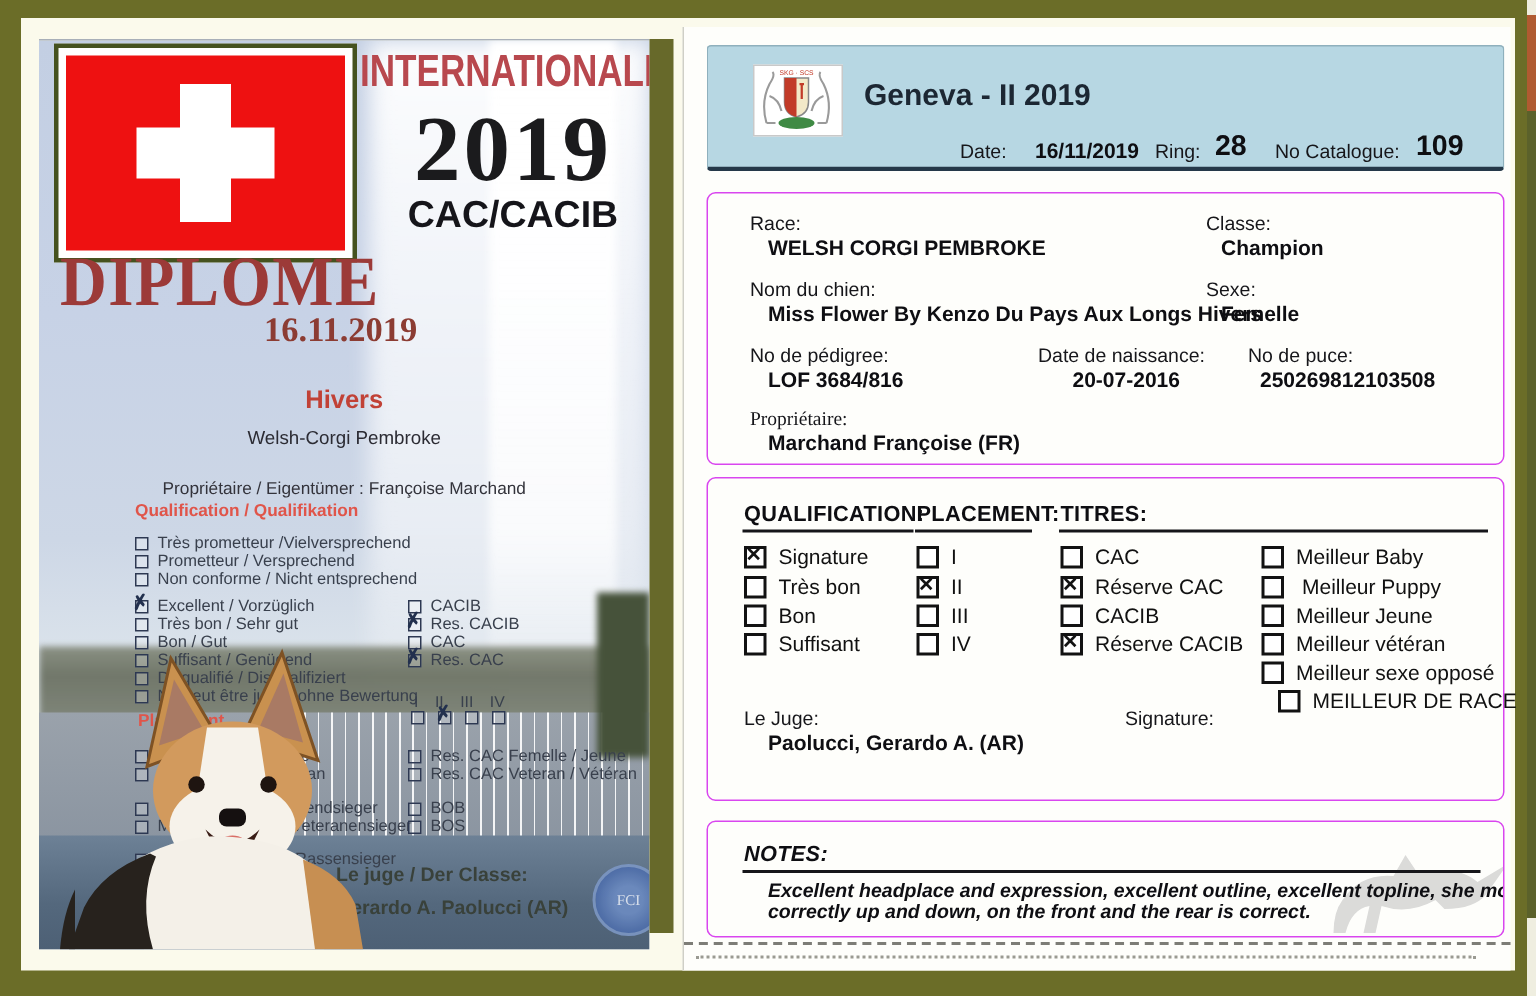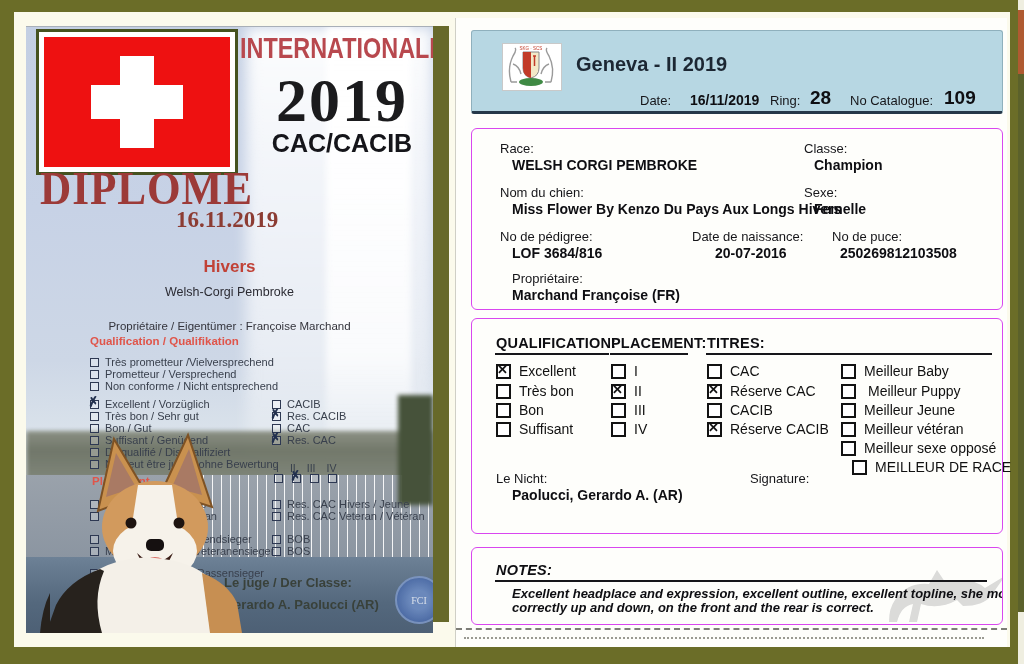--- a/index.html
+++ b/index.html
@@ -201,21 +201,21 @@
   <div class="lrow" style="left:64px;top:483px">
     <span class="lcb">
           <span class="lmk"></span>
         </span>
     <span>CAC Veteran / Vétéran</span>
       </div>
   <div class="lrow" style="left:246px;top:471px">
     <span class="lcb">
           <span class="lmk"></span>
         </span>
-    <span>Res. CAC Hivers / Jeune</span>
+    <span>Res. CAC Femelle / Jeune</span>
       </div>
   <div class="lrow" style="left:246px;top:483px">
     <span class="lcb">
           <span class="lmk"></span>
         </span>
     <span>Res. CAC Veteran / Vétéran</span>
       </div>
 
   <div class="lrow" style="left:64px;top:506px">
     <span class="lcb">
@@ -312,37 +312,37 @@
     <div class="rlbl" style="left:28px;top:56px;">Nom du chien:</div>
     <div class="rval" style="left:40px;top:72px;">Miss Flower By Kenzo Du Pays Aux Longs Hivers</div>
     <div class="rlbl" style="left:332px;top:56px;">Sexe:</div>
     <div class="rval" style="left:342px;top:72px;">Femelle</div>
     <div class="rlbl" style="left:28px;top:100px;">No de pédigree:</div>
     <div class="rval" style="left:40px;top:116px;">LOF 3684/816</div>
     <div class="rlbl" style="left:220px;top:100px;">Date de naissance:</div>
     <div class="rval" style="left:243px;top:116px;">20-07-2016</div>
     <div class="rlbl" style="left:360px;top:100px;">No de puce:</div>
     <div class="rval" style="left:368px;top:116px;">250269812103508</div>
-    <div class="rlbl" style="left:40px;top:142px;">Propriétaire:</div>
+    <div class="rlbl" style="left:28px;top:142px;font-family:Liberation Serif, serif;">Propriétaire:</div>
     <div class="rval" style="left:40px;top:158px;">Marchand Françoise (FR)</div>
   </div>
 
   <div class="rbox" style="left:15px;top:300px;width:530px;height:214px;">
     <div class="rhead" style="left:24px;top:16px;">QUALIFICATION:</div>
     <div class="rule" style="left:23px;top:34px;width:114px;"></div>
     <div class="rhead" style="left:139px;top:16px;">PLACEMENT:</div>
     <div class="rule" style="left:138px;top:34px;width:78px;"></div>
     <div class="rhead" style="left:235px;top:16px;">TITRES:</div>
     <div class="rule" style="left:234px;top:34px;width:286px;"></div>
 
     <div class="rrow" style="left:24px;top:44px;">
       <span class="rcb">
             <span class="rmk">✕</span>
           </span>
-      <span>Excellent</span>
+      <span>Signature</span>
         </div>
     <div class="rrow" style="left:24px;top:64px;">
       <span class="rcb">
             <span class="rmk"></span>
           </span>
       <span>Très bon</span>
         </div>
     <div class="rrow" style="left:24px;top:83px;">
       <span class="rcb">
             <span class="rmk"></span>
@@ -436,21 +436,21 @@
           </span>
       <span>Meilleur sexe opposé</span>
         </div>
     <div class="rrow" style="left:369px;top:140px;padding-left:11px;">
       <span class="rcb">
             <span class="rmk"></span>
           </span>
       <span>MEILLEUR DE RACE</span>
         </div>
 
-    <div class="rlbl" style="left:24px;top:152px;">Le Nicht:</div>
+    <div class="rlbl" style="left:24px;top:152px;">Le Juge:</div>
     <div class="rval" style="left:40px;top:168px;">Paolucci, Gerardo A. (AR)</div>
     <div class="rlbl" style="left:278px;top:152px;">Signature:</div>
   </div>
 
   <div class="rbox" style="left:15px;top:529px;width:530px;height:76px;overflow:hidden;font-style:italic;">
     <svg style="position:absolute;left:415px;top:18px;opacity:.55;" width="120" height="60" viewBox="0 0 120 60">
       <path d="M8,34 Q20,16 42,18 L50,4 L58,16 Q84,10 98,22 L118,10 L104,30 Q96,40 76,40 L70,34 Q52,44 34,38 L30,56 L22,56 L26,38 Q14,40 10,56 L2,56 Q2,42 8,34 Z" fill="#bdbdbd"></path>
     </svg>
     <div class="rhead" style="left:24px;top:14px;">NOTES:</div>
     <div class="rule" style="left:23px;top:32px;width:492px;"></div>

